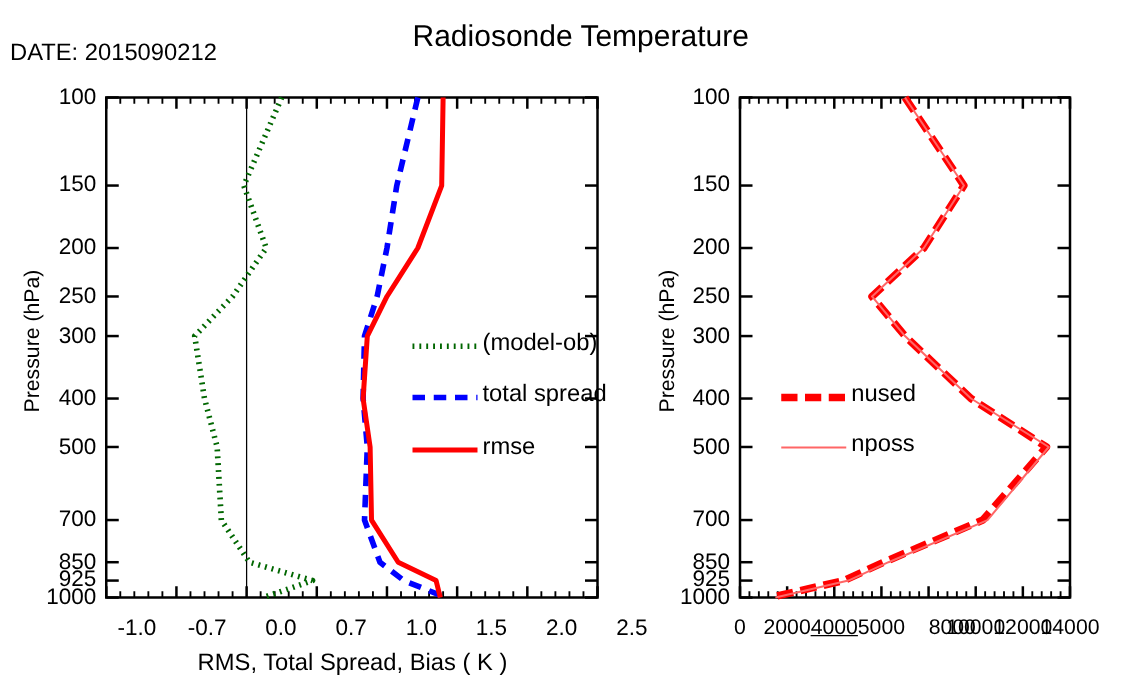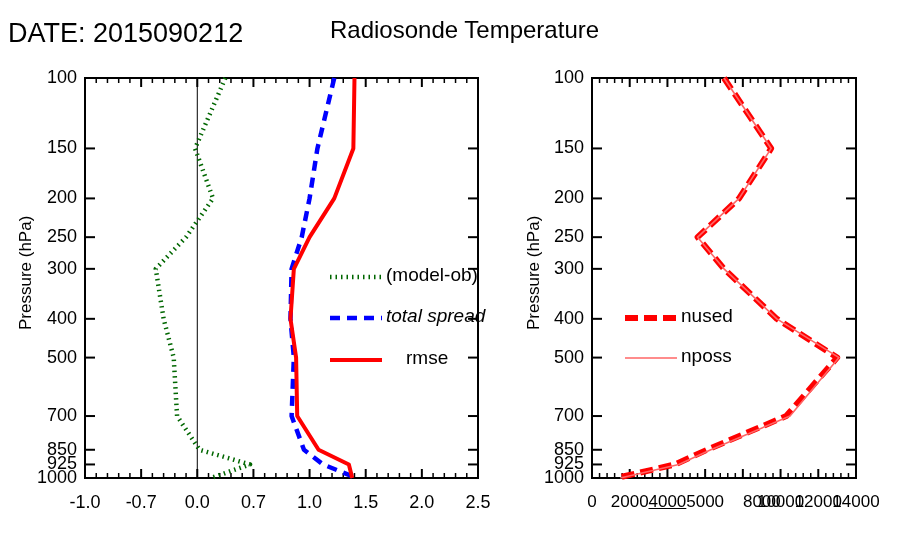--- a/index.html
+++ b/index.html
@@ -3,48 +3,49 @@
 <meta charset="utf-8">
 <style>
   html,body{margin:0;padding:0;}
   body{
     width:900px;height:560px;background:#ffffff;
     font-family:"Liberation Sans","DejaVu Sans",sans-serif;
     color:#000;overflow:hidden;position:relative;
   }
   #root{position:absolute;left:0;top:0;width:900px;height:560px;}
   .txt{position:absolute;white-space:nowrap;}
-  .date-label{left:8px;top:18px;font-size:27px;}
+  .date-label{left:8px;top:32px;font-size:19px;}
   .title-shift{position:absolute;left:330px;top:16px;font-size:24px;white-space:nowrap;}
   .ylabel{
     position:absolute;font-size:17px;white-space:nowrap;
     transform-origin:0 0;transform:rotate(-90deg);
   }
   .ylab-left{left:16px;top:330px;}
   .ylab-right{left:524px;top:330px;}
   .xlabel{position:absolute;font-size:19px;text-align:center;white-space:nowrap;}
   .xlab-left{left:85px;top:520px;width:394px;}
   .xlab-right{left:592px;top:518px;width:264px;font-size:17px;}
   .ytick-label{position:absolute;font-size:18px;text-align:right;white-space:nowrap;}
-  .xtick-label{position:absolute;font-size:18px;text-align:center;white-space:nowrap;}
+  .xtick-label{position:absolute;font-size:18px;text-align:right;white-space:nowrap;}
   .xtick-label-r{position:absolute;font-size:17px;text-align:center;white-space:nowrap;}
   .legend-label{position:absolute;font-size:19px;white-space:nowrap;}
   svg{position:absolute;left:0;top:0;overflow:visible;}
 </style>
 </head>
 <body>
 
 <div id="root">
 
   <div class="txt date-label">DATE: 2015090212</div>
   <div class="title-shift">Radiosonde Temperature</div>
 
   <div class="ylabel ylab-left">Pressure (hPa)</div>
   <div class="ylabel ylab-right">Pressure (hPa)</div>
 
+  <div class="xlabel xlab-left">RMS, Total Spread, Bias ( K )</div>
 
   <svg id="plot-svg" width="900" height="560">
       <rect x="85" y="78" width="393" height="400" fill="none" stroke="#000000" stroke-width="2"></rect>
       <line x1="197.28571428571428" y1="78" x2="197.28571428571428" y2="478" stroke="#000000" stroke-width="1"></line>
       <line x1="85" y1="478" x2="85" y2="469" stroke="#000000" stroke-width="2"></line>
       <line x1="85" y1="78" x2="85" y2="87" stroke="#000000" stroke-width="2"></line>
       <line x1="96.22857142857143" y1="478" x2="96.22857142857143" y2="473" stroke="#000000" stroke-width="1.5"></line>
       <line x1="96.22857142857143" y1="78" x2="96.22857142857143" y2="83" stroke="#000000" stroke-width="1.5"></line>
       <line x1="107.45714285714286" y1="478" x2="107.45714285714286" y2="473" stroke="#000000" stroke-width="1.5"></line>
       <line x1="107.45714285714286" y1="78" x2="107.45714285714286" y2="83" stroke="#000000" stroke-width="1.5"></line>
@@ -278,18 +279,18 @@
       <div class="ytick-label" style="width: 58px; left: 526px; top: 257.849px;">300</div>
       <div class="ytick-label" style="width: 58px; left: 526px; top: 307.824px;">400</div>
       <div class="ytick-label" style="width: 58px; left: 526px; top: 346.588px;">500</div>
       <div class="ytick-label" style="width: 58px; left: 526px; top: 405.039px;">700</div>
       <div class="ytick-label" style="width: 58px; left: 526px; top: 438.768px;">850</div>
       <div class="ytick-label" style="width: 58px; left: 526px; top: 453.457px;">925</div>
       <div class="ytick-label" style="width: 58px; left: 526px; top: 467px;">1000</div>
     </div>
   <div id="legend-layer">
       <div class="legend-label" style="left: 386px; top: 264px;">(model-ob)</div>
-      <div class="legend-label" style="left: 386px; top: 305px; font-style: italic;">total spread</div>
-      <div class="legend-label" style="left: 386px; top: 347px; margin-left: 20px;">rmse</div>
+      <div class="legend-label" style="left: 386px; top: 305px;">total spread</div>
+      <div class="legend-label" style="left: 386px; top: 347px;">rmse</div>
       <div class="legend-label" style="left: 681px; top: 305px;">nused</div>
       <div class="legend-label" style="left: 681px; top: 345px;">nposs</div>
     </div>
 </div>
 
 </body></html>

